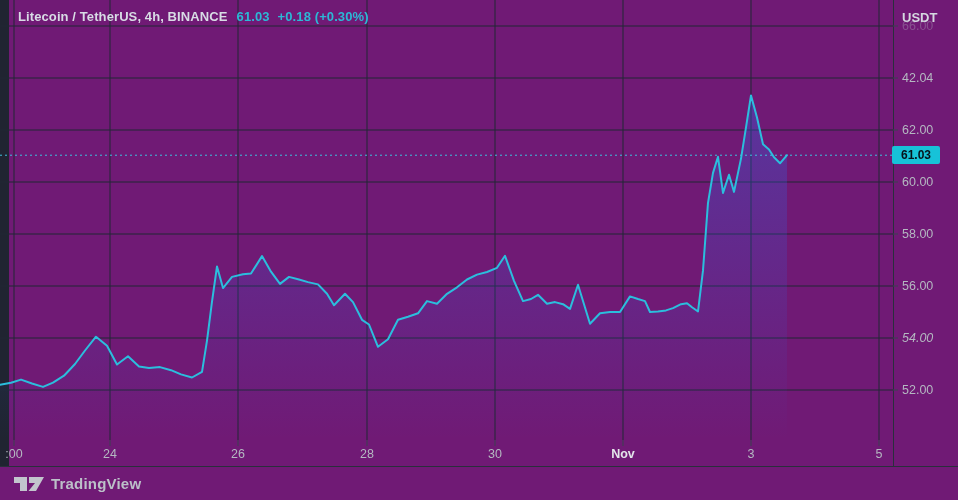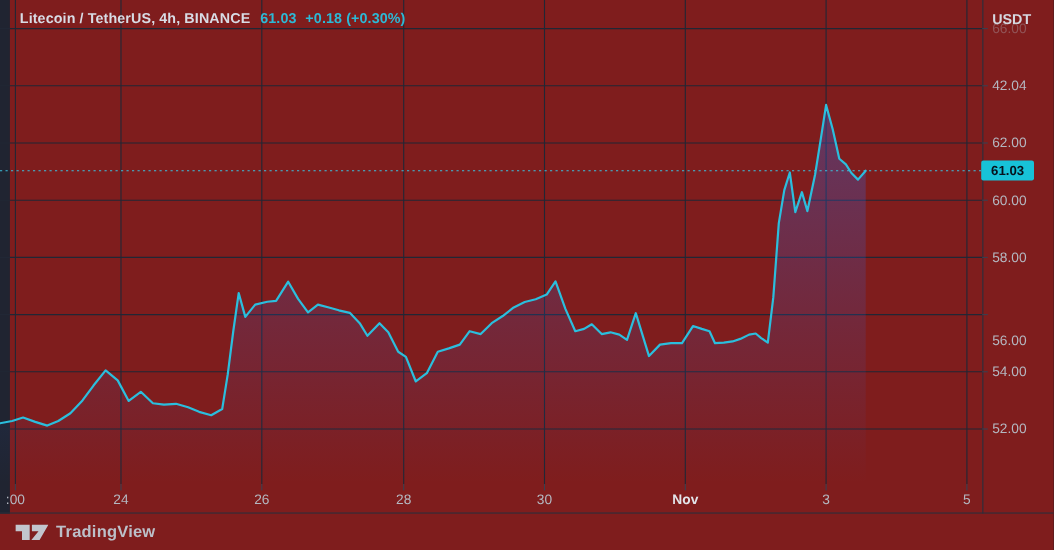--- a/index.html
+++ b/index.html
@@ -1,18 +1,18 @@
 <!DOCTYPE html>
 <html><head>
 <meta charset="utf-8">
 <style>
   * { margin:0; padding:0; box-sizing:border-box; }
   html,body { width:958px; height:500px; }
   body { font-family:"Liberation Sans", sans-serif; background:#161a25; overflow:hidden; }
-  .app { position:relative; width:958px; height:500px; background:#7f1d1d; }
+  .app { position:relative; width:958px; height:500px; background:#701a75; }
 
   .left-strip { position:absolute; left:0; top:0; width:9px; height:467px; background:#202431; }
 
   #chart-svg { position:absolute; left:0; top:0; }
 
   .legend { position:absolute; left:18px; top:9px; font-size:13px; font-weight:600;
             letter-spacing:.1px; white-space:nowrap; }
   .legend .sym { color:#d8dce5; }
   .legend .px  { color:#2cb9d6; margin-left:9px; }
   .legend .chg { color:#2cb9d6; margin-left:8px; }
@@ -95,22 +95,22 @@
   </div>
 
   <div class="usdt">USDT</div>
 
   <div id="y-axis">
       <div class="ylab dim" style="top: 18px;">66.00</div>
       <div class="ylab" style="top: 70px;">42.04</div>
       <div class="ylab" style="top: 122px;">62.00</div>
       <div class="ylab" style="top: 174px; text-align: center;">60.00</div>
       <div class="ylab" style="top: 226px;">58.00</div>
-      <div class="ylab" style="top: 278px; margin-top: 24px;">56.00</div>
-      <div class="ylab" style="top: 330px;">54.00</div>
+      <div class="ylab" style="top: 278px;">56.00</div>
+      <div class="ylab" style="top: 330px; font-style: italic;">54.00</div>
       <div class="ylab" style="top: 382px;">52.00</div>
     </div>
   <div id="x-axis">
       <div class="xlab" style="left: 14px;">:00</div>
       <div class="xlab" style="left: 110px;">24</div>
       <div class="xlab" style="left: 238px;">26</div>
       <div class="xlab" style="left: 367px;">28</div>
       <div class="xlab" style="left: 495px;">30</div>
       <div class="xlab em" style="left: 623px;">Nov</div>
       <div class="xlab" style="left: 751px;">3</div>

